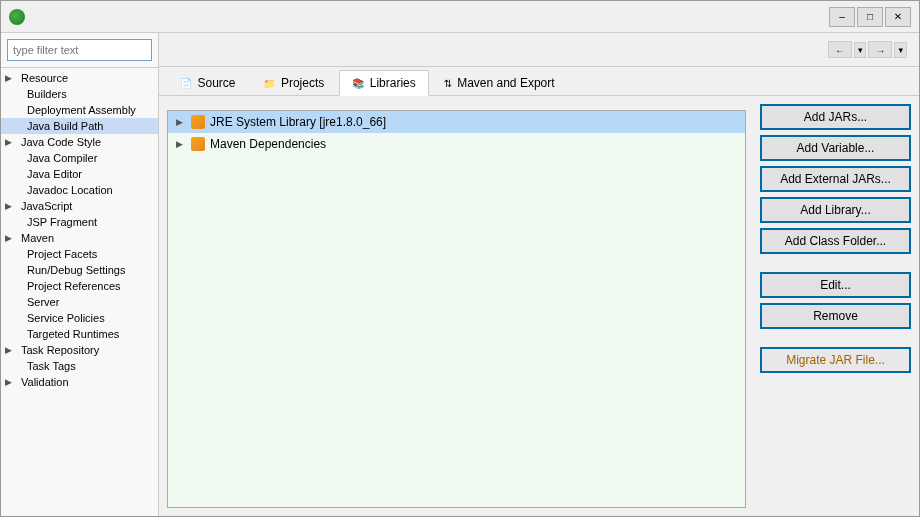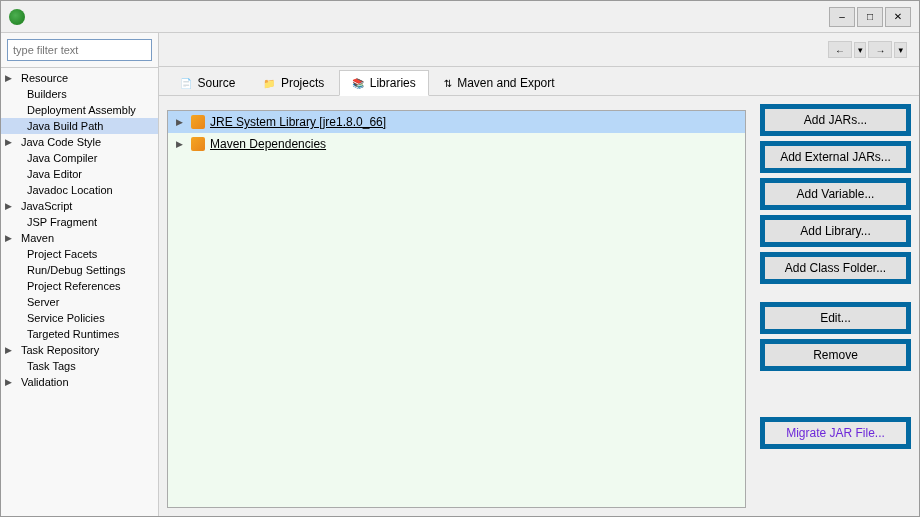--- a/index.html
+++ b/index.html
@@ -44,26 +44,26 @@
     .panel { display: flex; flex: 1; overflow: hidden; }
 
     .build-path-content { flex: 1; display: flex; flex-direction: column; padding: 8px; }
     .build-path-label { font-size: 12px; color: #333; margin-bottom: 6px; }
     .tree-area { flex: 1; border: 1px solid #aaa; background: #f0faf0; overflow-y: auto; }
     .tree-item { display: flex; align-items: center; padding: 3px 8px; cursor: pointer; }
     .tree-item.selected { background: #b8d8f8; }
     .tree-arrow { font-size: 9px; color: #555; width: 14px; }
     .tree-icon { width: 16px; height: 16px; margin-right: 4px; display: flex; align-items: center; justify-content: center; }
     .jar-icon { width: 14px; height: 14px; background: linear-gradient(135deg, #f5a623, #e8851a); border-radius: 2px; position: relative; }
-    .tree-text { font-size: 12px; text-decoration: underline; }
+    .tree-text { font-size: 12px; }
     .tree-selected-text { font-weight: normal; }
 
     .action-buttons { width: 165px; padding: 8px 8px 8px 6px; display: flex; flex-direction: column; gap: 5px; }
-    .action-btn { width: 100%; padding: 4px 10px; font-size: 12px; background: #e1e1e1; border: 5px solid #0369a1; cursor: pointer; text-align: center; }
-    .action-btn.disabled { color: #6d28d9; background: #e8e8e8; cursor: default; margin-top: 28px; }
+    .action-btn { width: 100%; padding: 4px 10px; font-size: 12px; background: #e1e1e1; border: 2px solid #0369a1; cursor: pointer; text-align: center; }
+    .action-btn.disabled { color: #a16207; background: #e8e8e8; cursor: default; }
     .action-btn-spacer { height: 8px; }
   </style>
 </head>
 <body>
 
 <div class="window">
 
   <div class="title-bar">
     <div class="title-bar-left">
       <div class="title-bar-icon"></div>
@@ -216,22 +216,22 @@
                 <div class="tree-icon">
                   <div class="jar-icon"></div>
                 </div>
                 <span class="tree-text">Maven Dependencies</span>
               </div>
             </div>
         </div>
         <div class="action-buttons">
 
         <button class="action-btn">Add JARs...</button>
+            <button class="action-btn">Add Variable...</button>
             <button class="action-btn">Add External JARs...</button>
-            <button class="action-btn">Add Variable...</button>
             <button class="action-btn">Add Library...</button>
             <button class="action-btn">Add Class Folder...</button>
             <div class="action-btn-spacer"></div>
             <button class="action-btn">Edit...</button>
             <button class="action-btn">Remove</button>
             <div class="action-btn-spacer"></div>
             <button class="action-btn disabled" disabled="disabled">Migrate JAR File...</button>
           </div>
       </div>
     </div>

